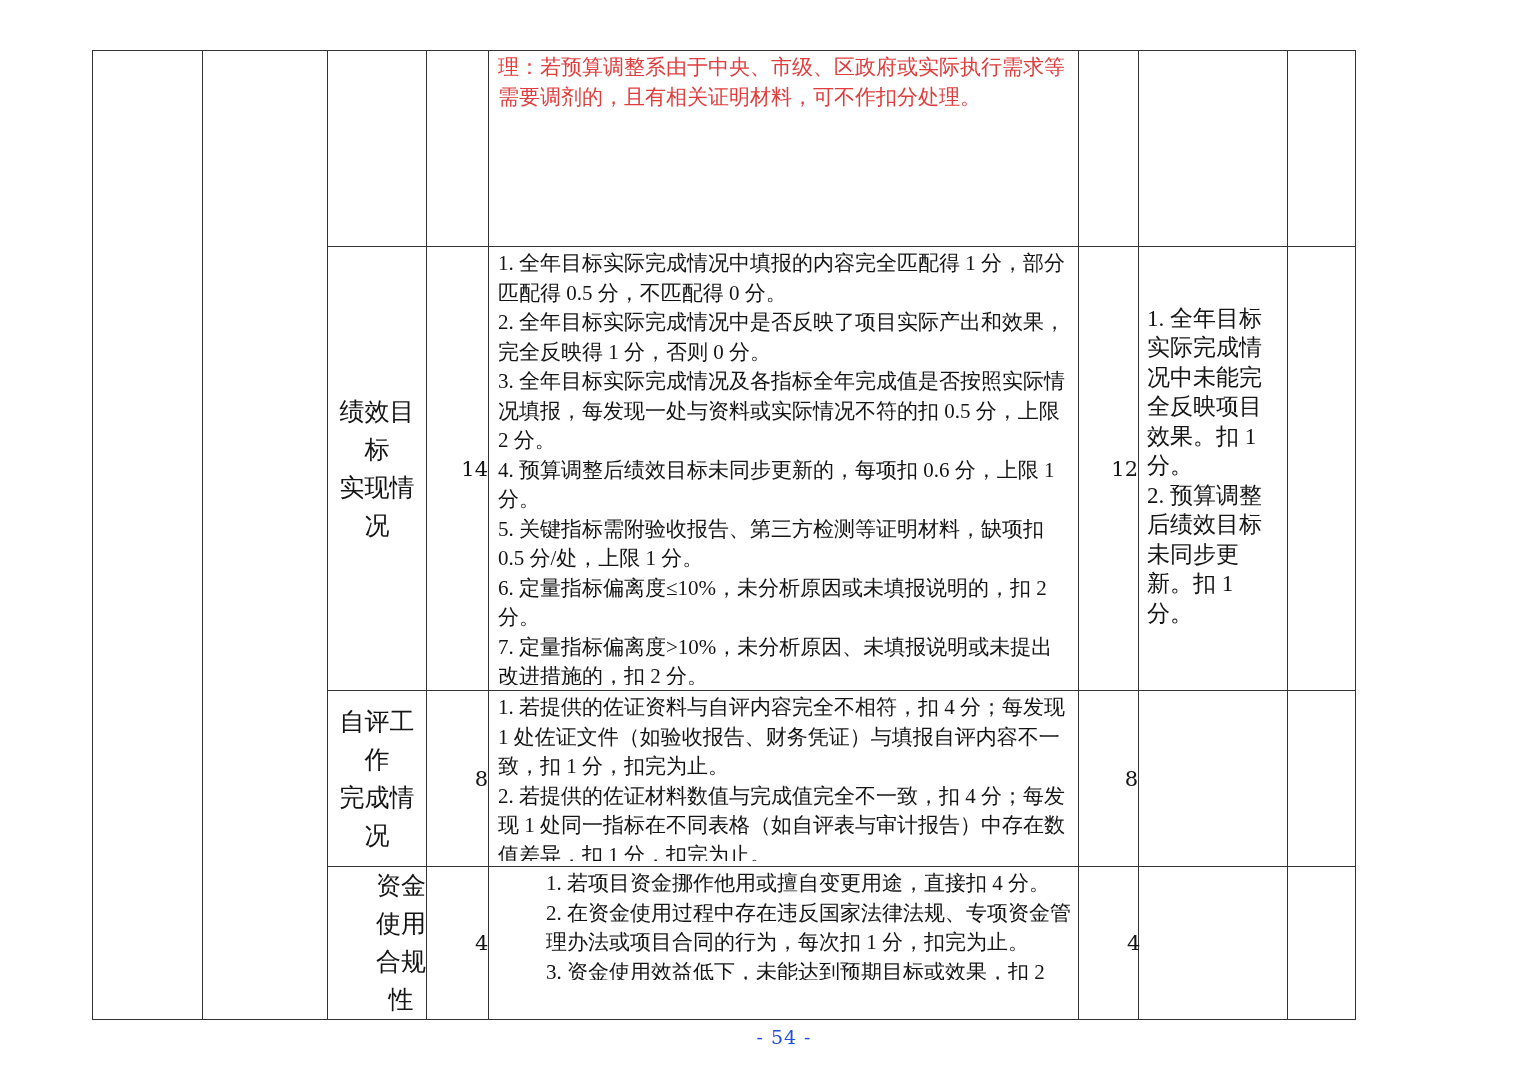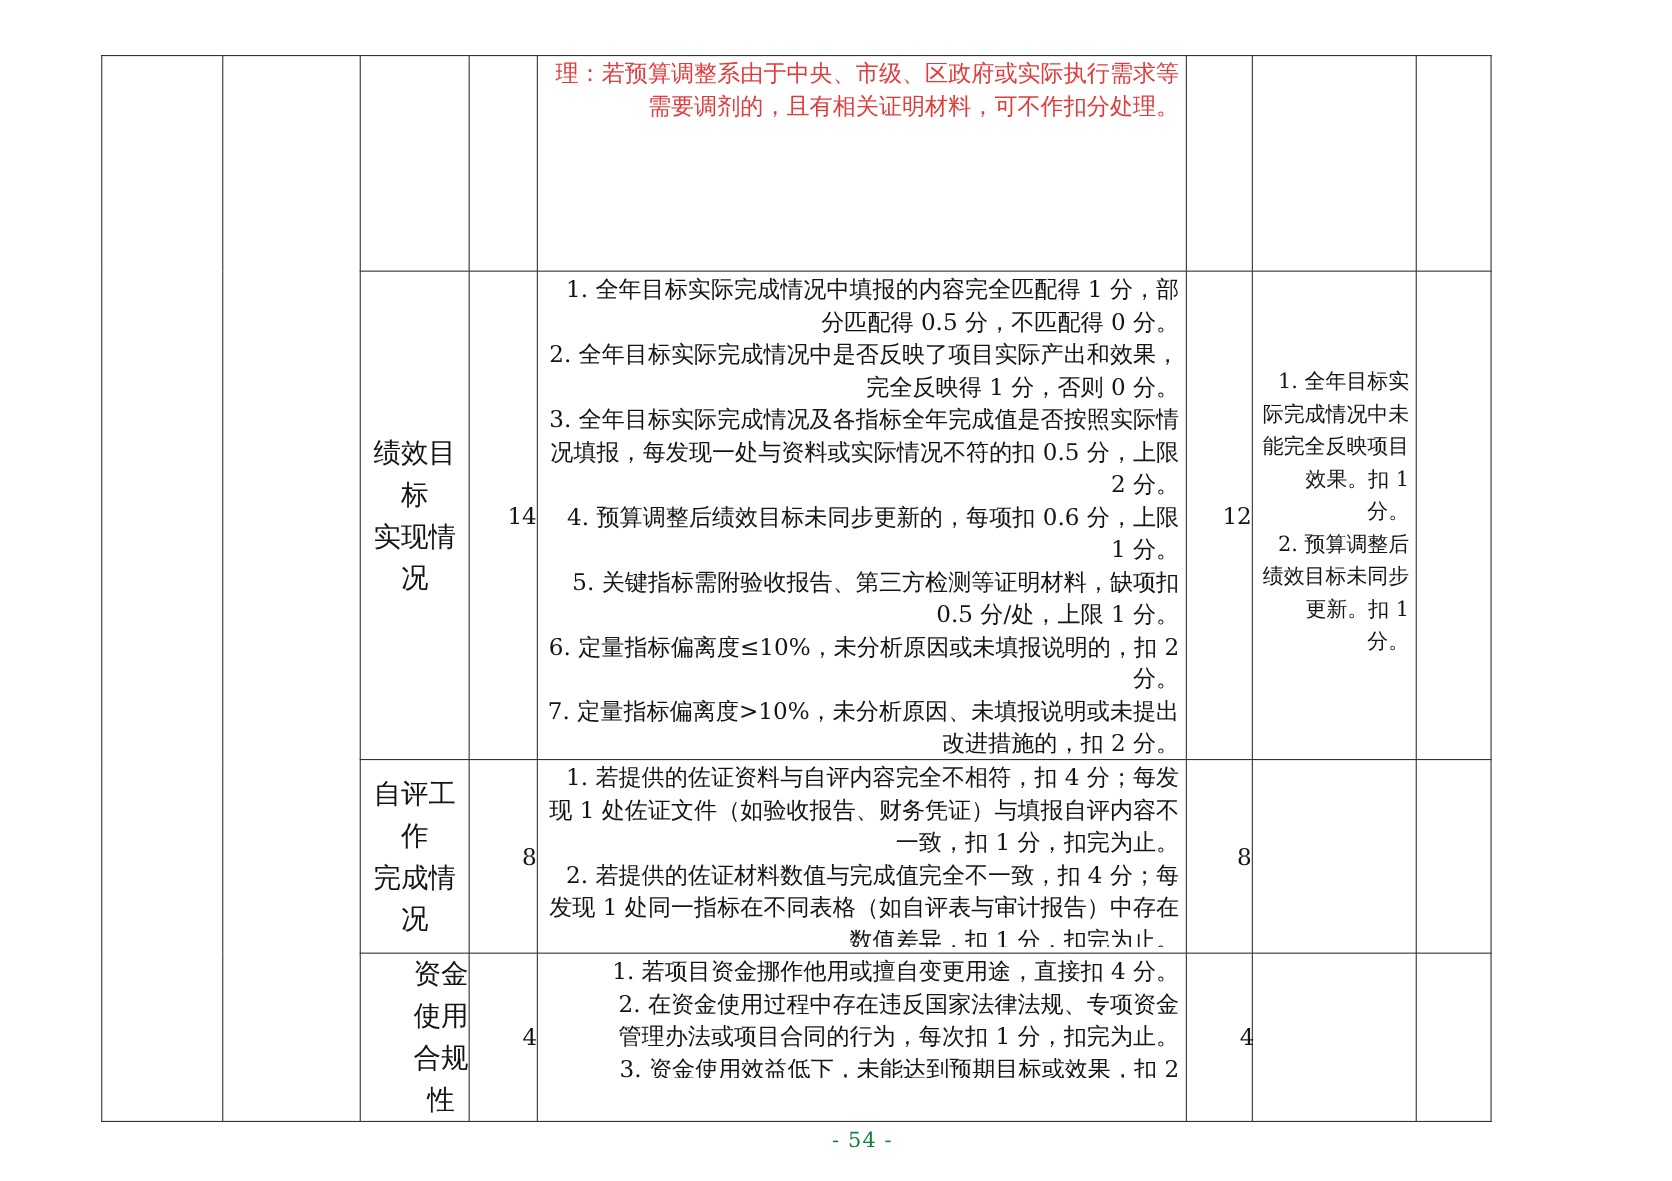--- a/index.html
+++ b/index.html
@@ -32,35 +32,35 @@
     white-space: pre-line;
   }
   td.sc { vertical-align: middle; text-align: right; font-size: 21px; color: var(--ink); }
 
   td.desc { font-size: 21px; line-height: 29.5px; }
   td.desc .clip { overflow: hidden; padding: 2px 6px 0 9px; }
   tr.r1 td.desc .clip { height: 190px; }
   tr.r2 td.desc .clip { height: 438px; }
   tr.r3 td.desc .clip { height: 170px; }
   tr.r4 td.desc .clip { height: 113px; }
-  .item { text-align: right; }
+  .item { text-align: left; font-family: Liberation Serif, serif; }
 
   .note-red { color: var(--red); }
 
-  td.com { font-size: 19px; line-height: 29.5px; }
+  td.com { font-size: 23px; line-height: 29.5px; }
   td.com .comwrap {
     height: 438px; overflow: hidden;
     display: flex; flex-direction: column; justify-content: center;
     padding: 0 6px 0 8px;
   }
 
   .pageno {
     position: absolute; left: 0; top: 1026px; width: 100%;
     text-align: center; text-indent: 48px;
-    font-size: 19px; color: #15803d; letter-spacing: 1px;
+    font-size: 19px; color: #1d4ed8; letter-spacing: 1px;
   }
 </style>
 </head>
 <body>
 
 <div class="page">
 
   <table class="grid">
     <colgroup>
       <col style="width:110px">

